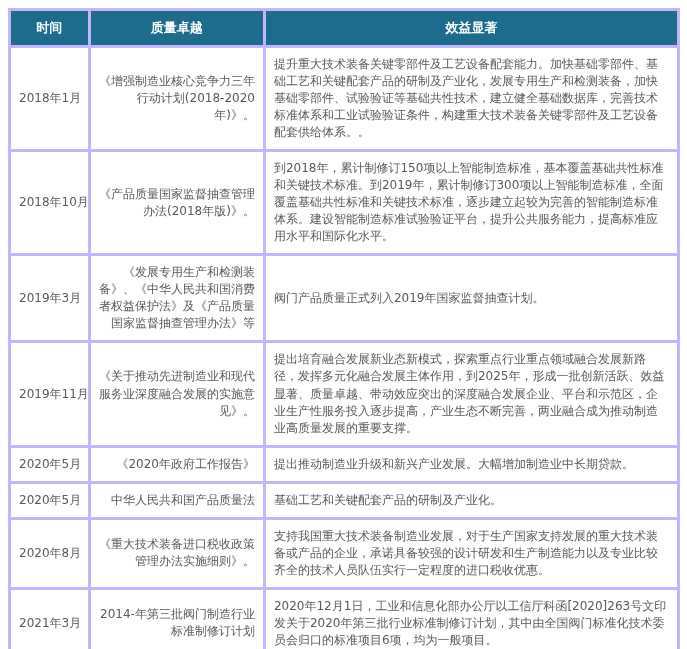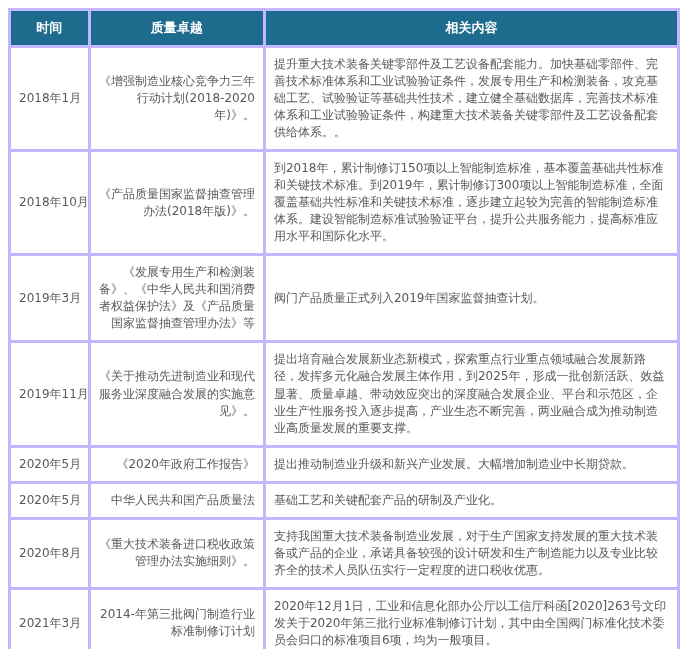--- a/index.html
+++ b/index.html
@@ -66,28 +66,28 @@
   <table class="policy-table">
     <colgroup>
       <col class="col-time">
       <col class="col-doc">
       <col class="col-content">
     </colgroup>
     <thead>
       <tr>
         <th class="col-time">时间</th>
         <th class="col-doc">质量卓越</th>
-        <th class="col-content">相关内容</th>
+        <th class="col-content">效益显著</th>
       </tr>
     </thead>
     <tbody>
   <tr>
     <td class="col-time">2018年1月</td>
     <td class="col-doc">《增强制造业核心竞争力三年行动计划(2018-2020年)》。</td>
-    <td class="col-content">提升重大技术装备关键零部件及工艺设备配套能力。加快基础零部件、完善技术标准体系和工业试验验证条件，发展专用生产和检测装备，攻克基础工艺、试验验证等基础共性技术，建立健全基础数据库，完善技术标准体系和工业试验验证条件，构建重大技术装备关键零部件及工艺设备配套供给体系。。</td>
+    <td class="col-content">提升重大技术装备关键零部件及工艺设备配套能力。加快基础零部件、基础工艺和关键配套产品的研制及产业化，发展专用生产和检测装备，加快基础零部件、试验验证等基础共性技术，建立健全基础数据库，完善技术标准体系和工业试验验证条件，构建重大技术装备关键零部件及工艺设备配套供给体系。。</td>
   </tr>
 
   <tr>
     <td class="col-time">2018年10月</td>
     <td class="col-doc">《产品质量国家监督抽查管理办法(2018年版)》。</td>
     <td class="col-content">到2018年，累计制修订150项以上智能制造标准，基本覆盖基础共性标准和关键技术标准。到2019年，累计制修订300项以上智能制造标准，全面覆盖基础共性标准和关键技术标准，逐步建立起较为完善的智能制造标准体系。建设智能制造标准试验验证平台，提升公共服务能力，提高标准应用水平和国际化水平。</td>
   </tr>
 
   <tr>
     <td class="col-time">2019年3月</td>

